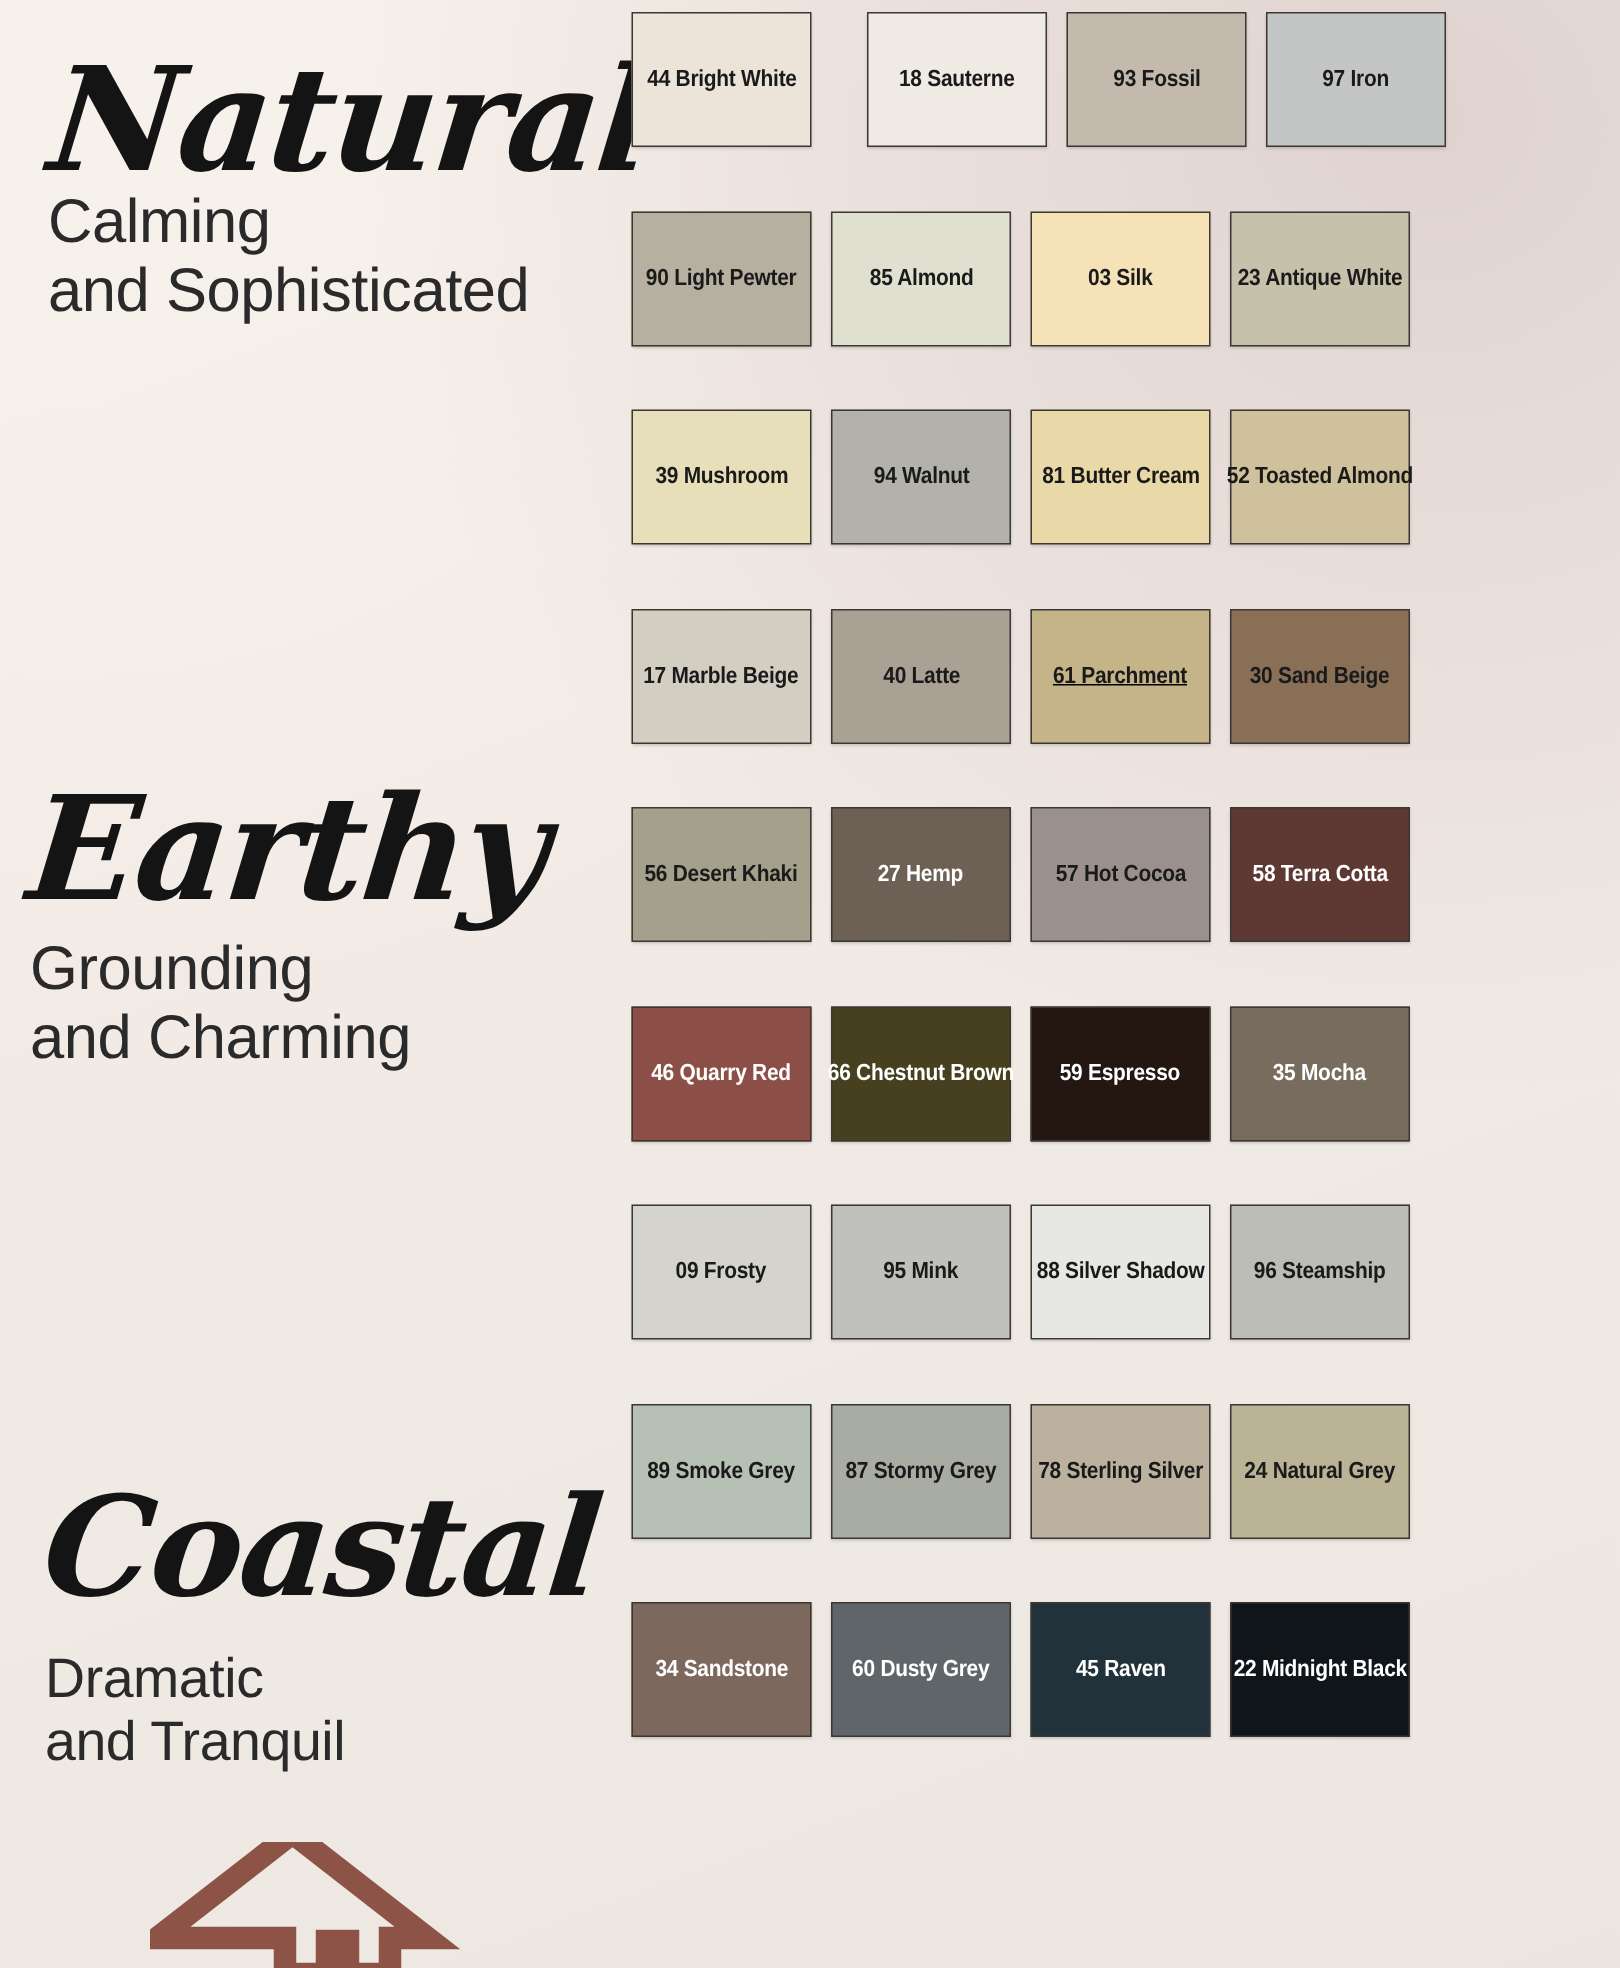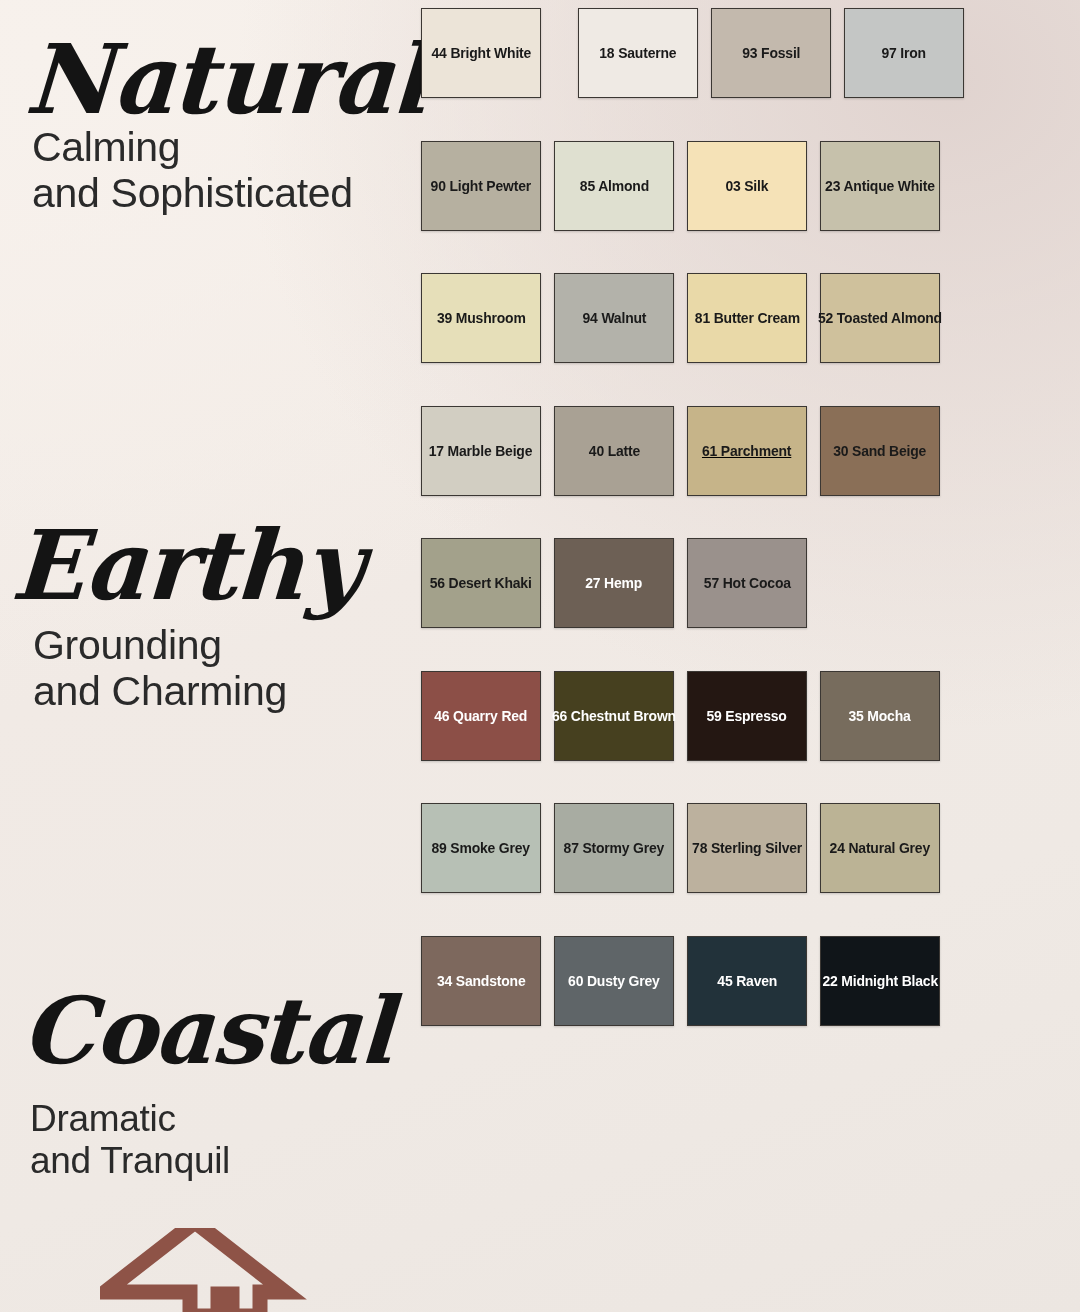--- a/index.html
+++ b/index.html
@@ -38,21 +38,21 @@
   .fam-sub span{display:block;}
 
   
   #fam-natural{top:34px;}
   #fam-natural .fam-script{font-size:96px;padding-left:34px;}
   #fam-natural .fam-sub{font-size:41px;padding-left:32px;}
 
   
   #fam-earthy{top:520px;}
   #fam-earthy .fam-script{font-size:96px;padding-left:20px;}
-  #fam-earthy .fam-sub{font-size:41px;padding-left:33px;margin-top:12px;}
+  #fam-earthy .fam-sub{font-size:41px;padding-left:20px;margin-top:12px;}
 
   
   #fam-coastal{top:988px;}
   #fam-coastal .fam-script{font-size:92px;padding-left:30px;}
   #fam-coastal .fam-sub{font-size:37px;padding-left:30px;margin-top:23px;}
 
   
   #roof{position:absolute;left:100px;top:1228px;width:260px;height:90px;}
 
   
@@ -172,36 +172,53 @@
       <div class="row">
         <div class="sw" style="background: rgb(163, 161, 139);">
           <span class="sw-label" style="color: rgb(26, 26, 26);">56 Desert Khaki</span>
         </div>
         <div class="sw" style="background: rgb(109, 96, 85);">
           <span class="sw-label" style="color: rgb(255, 255, 255);">27 Hemp</span>
         </div>
         <div class="sw" style="background: rgb(154, 145, 140);">
           <span class="sw-label" style="color: rgb(26, 26, 26);">57 Hot Cocoa</span>
         </div>
+        <div class="sw" style="background: rgb(94, 56, 50);">
+          <span class="sw-label" style="color: rgb(255, 255, 255);">58 Terra Cotta</span>
+        </div>
       </div>
       <div class="row">
         <div class="sw" style="background: rgb(140, 79, 71);">
           <span class="sw-label" style="color: rgb(255, 255, 255);">46 Quarry Red</span>
         </div>
         <div class="sw" style="background: rgb(70, 64, 31);">
           <span class="sw-label" style="color: rgb(255, 255, 255);">66 Chestnut Brown</span>
         </div>
         <div class="sw" style="background: rgb(36, 23, 18);">
           <span class="sw-label" style="color: rgb(255, 255, 255);">59 Espresso</span>
         </div>
         <div class="sw" style="background: rgb(119, 108, 93);">
           <span class="sw-label" style="color: rgb(255, 255, 255);">35 Mocha</span>
         </div>
       </div>
       <div class="row">
+        <div class="sw" style="background: rgb(212, 212, 205);">
+          <span class="sw-label" style="color: rgb(26, 26, 26);">09 Frosty</span>
+        </div>
+        <div class="sw" style="background: rgb(192, 192, 189);">
+          <span class="sw-label" style="color: rgb(26, 26, 26);">95 Mink</span>
+        </div>
+        <div class="sw" style="background: rgb(231, 231, 227);">
+          <span class="sw-label" style="color: rgb(26, 26, 26);">88 Silver Shadow</span>
+        </div>
+        <div class="sw" style="background: rgb(188, 189, 183);">
+          <span class="sw-label" style="color: rgb(26, 26, 26);">96 Steamship</span>
+        </div>
+      </div>
+      <div class="row">
         <div class="sw" style="background: rgb(183, 192, 181);">
           <span class="sw-label" style="color: rgb(26, 26, 26);">89 Smoke Grey</span>
         </div>
         <div class="sw" style="background: rgb(168, 172, 162);">
           <span class="sw-label" style="color: rgb(26, 26, 26);">87 Stormy Grey</span>
         </div>
         <div class="sw" style="background: rgb(188, 177, 158); justify-content: center;">
           <span class="sw-label" style="color: rgb(26, 26, 26);">78 Sterling Silver</span>
         </div>
         <div class="sw" style="background: rgb(187, 179, 149); justify-content: center;">

